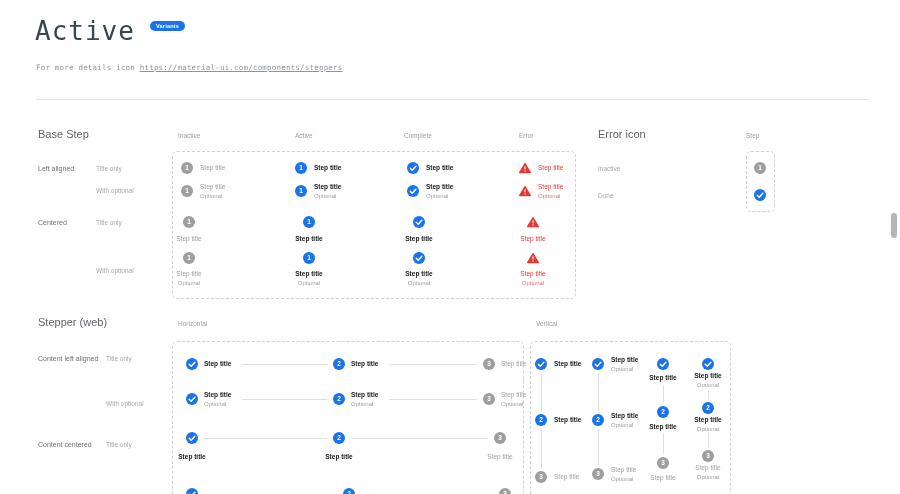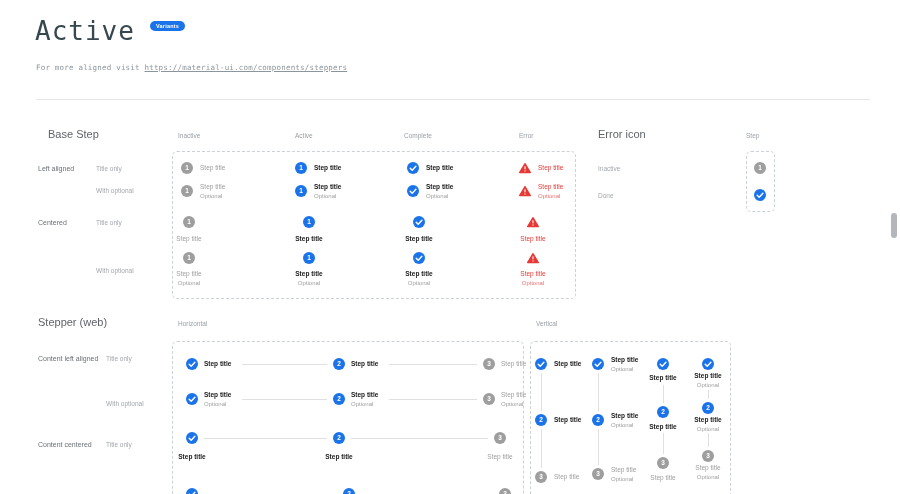--- a/index.html
+++ b/index.html
@@ -31,24 +31,24 @@
   .stitle{position:absolute;font-size:6.5px;line-height:1;}
   .sopt{position:absolute;font-size:6px;line-height:1;}
   .conn{position:absolute;background:var(--connector,#e0e0e0);}
   .scroll-thumb{position:absolute;background:#b3b6ba;border-radius:3px;}
 </style>
 </head>
 <body>
 
 <span class="abs page-title" style="left:35px;top:16px">Active</span>
 <span class="abs badge" style="left:150px;top:21px">Variants</span>
-<span class="abs subtitle" style="left:36px;top:63px"><span>For more aligned visit </span><a class="sublink">https://material-ui.com/components/steppers</a></span>
+<span class="abs subtitle" style="left:36px;top:63px"><span>For more details icon </span><a class="sublink">https://material-ui.com/components/steppers</a></span>
 <div class="abs divider" style="left:36px;top:99px;width:834px"></div>
 
-<span class="abs sec-title vcenter" style="left:48px;top:134px">Base Step</span>
+<span class="abs sec-title vcenter" style="left:38px;top:134px">Base Step</span>
 <span class="abs col-head vcenter" style="left:178px;top:135px">Inactive</span>
 <span class="abs col-head vcenter" style="left:295px;top:135px">Active</span>
 <span class="abs col-head vcenter" style="left:404px;top:135px">Complete</span>
 <span class="abs col-head vcenter" style="left:519px;top:135px">Error</span>
 
 <span class="abs row-label vcenter" style="left:38px;top:168px">Left aligned</span>
 <span class="abs row-sub vcenter" style="left:96px;top:168px">Title only</span>
 <span class="abs row-sub vcenter" style="left:96px;top:190px">With optional</span>
 <span class="abs row-label vcenter" style="left:38px;top:222px">Centered</span>
 <span class="abs row-sub vcenter" style="left:96px;top:222px">Title only</span>

